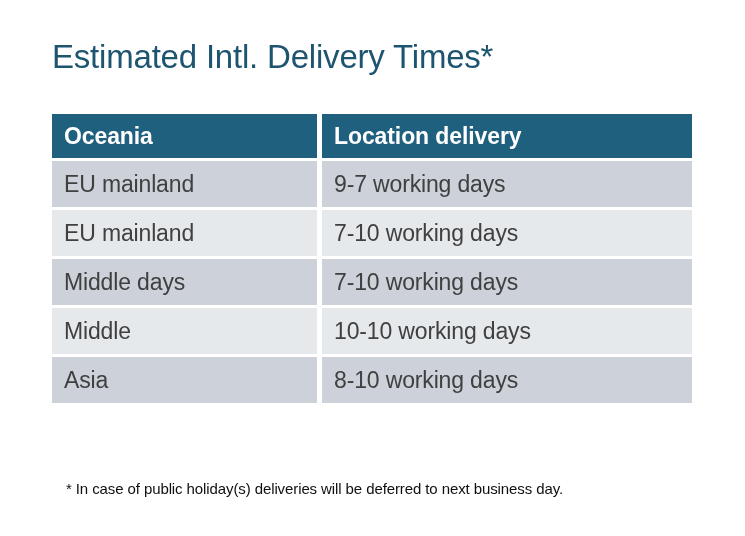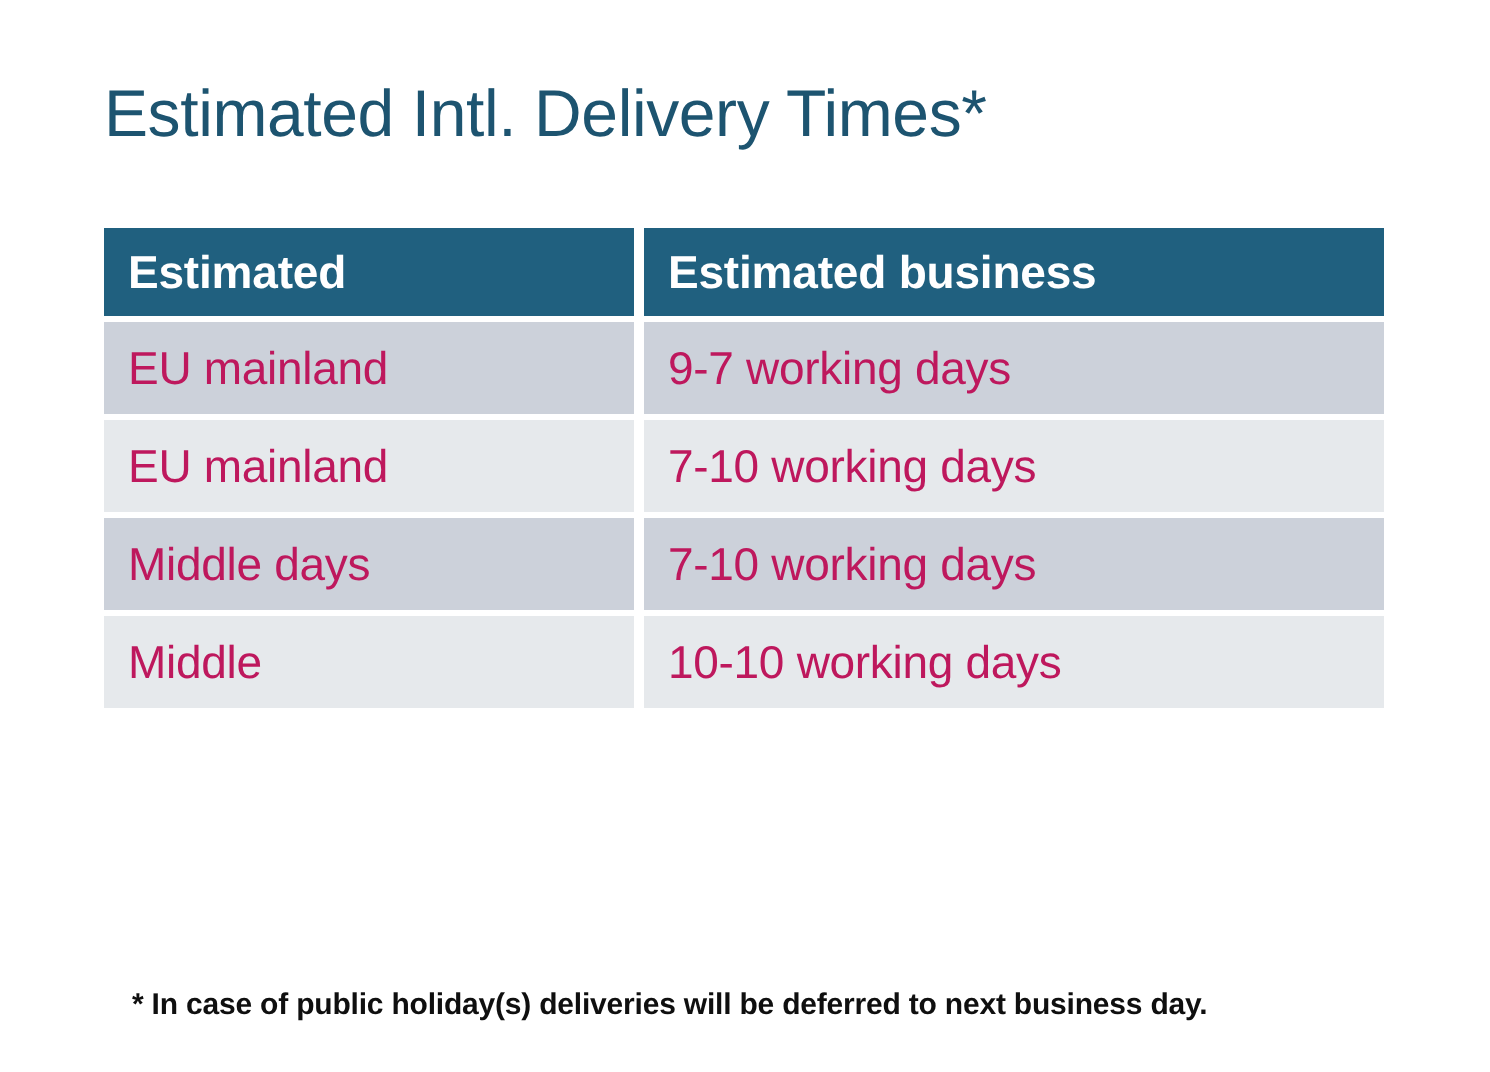--- a/index.html
+++ b/index.html
@@ -72,74 +72,78 @@
     font-size: 23px;
     font-weight: 700;
     letter-spacing: -0.1px;
     white-space: nowrap;
   }
 
   .delivery-table tbody td {
     height: 46px;
     font-size: 23px;
     font-weight: 400;
-    color: #be185d;
+    color: #404040;
     letter-spacing: -0.15px;
     white-space: nowrap;
   }
 
   .delivery-table tbody tr.row-dark td  { background: #ccd1da; }
   .delivery-table tbody tr.row-light td { background: #e6e9ec; }
 
   
   .footnote {
     position: absolute;
     left: 66px;
-    top: 493px;
+    top: 479px;
     font-size: 15px;
     line-height: 20px;
-    font-weight: 700;
+    font-weight: 400;
     color: #0f0f0f;
     letter-spacing: -0.1px;
     white-space: nowrap;
   }
 </style>
 </head>
 <body>
 
 <div class="page">
 
   <div class="page-title">Estimated Intl. Delivery Times*</div>
 
   <table class="delivery-table">
     <colgroup>
       <col class="col-location">
       <col class="col-delivery">
     </colgroup>
     <thead>
       <tr>
-        <th>Estimated</th>
-        <th>Estimated business</th>
+        <th>Oceania</th>
+        <th>Location delivery</th>
       </tr>
     </thead>
     <tbody>
       <tr class="row-dark">
         <td>EU mainland</td>
         <td>9-7 working days</td>
       </tr>
       <tr class="row-light">
         <td>EU mainland</td>
         <td>7-10 working days</td>
       </tr>
       <tr class="row-dark">
         <td>Middle days</td>
         <td>7-10 working days</td>
       </tr>
       <tr class="row-light">
         <td>Middle</td>
         <td>10-10 working days</td>
       </tr>
+      <tr class="row-dark">
+        <td>Asia</td>
+        <td>8-10 working days</td>
+      </tr>
     </tbody>
   </table>
 
   <div class="footnote">* In case of public holiday(s) deliveries will be deferred to next business day.</div>
 
 </div>
 
 </body></html>

